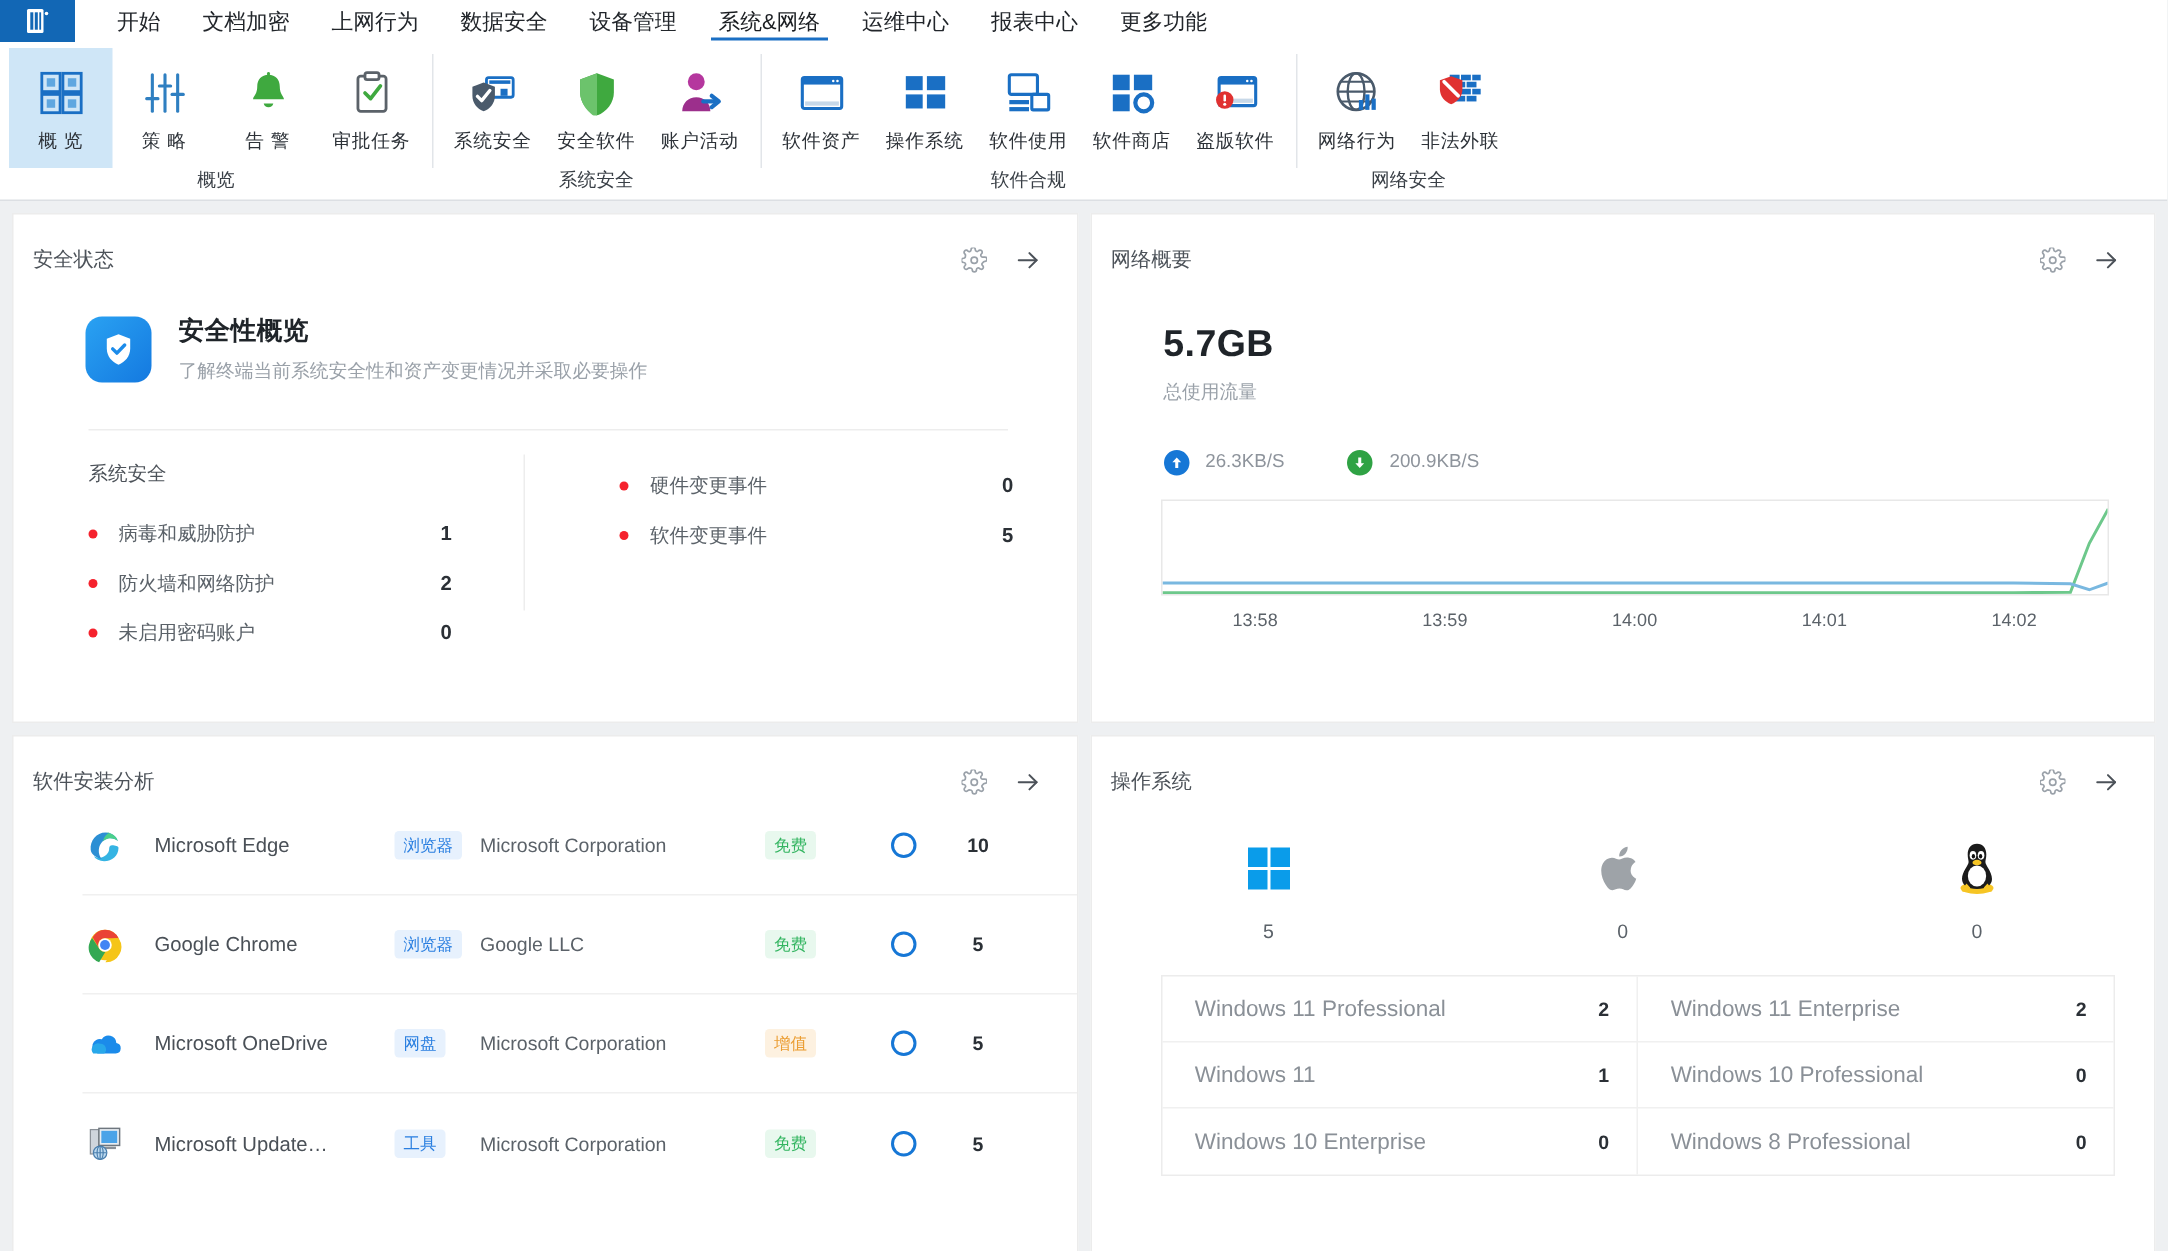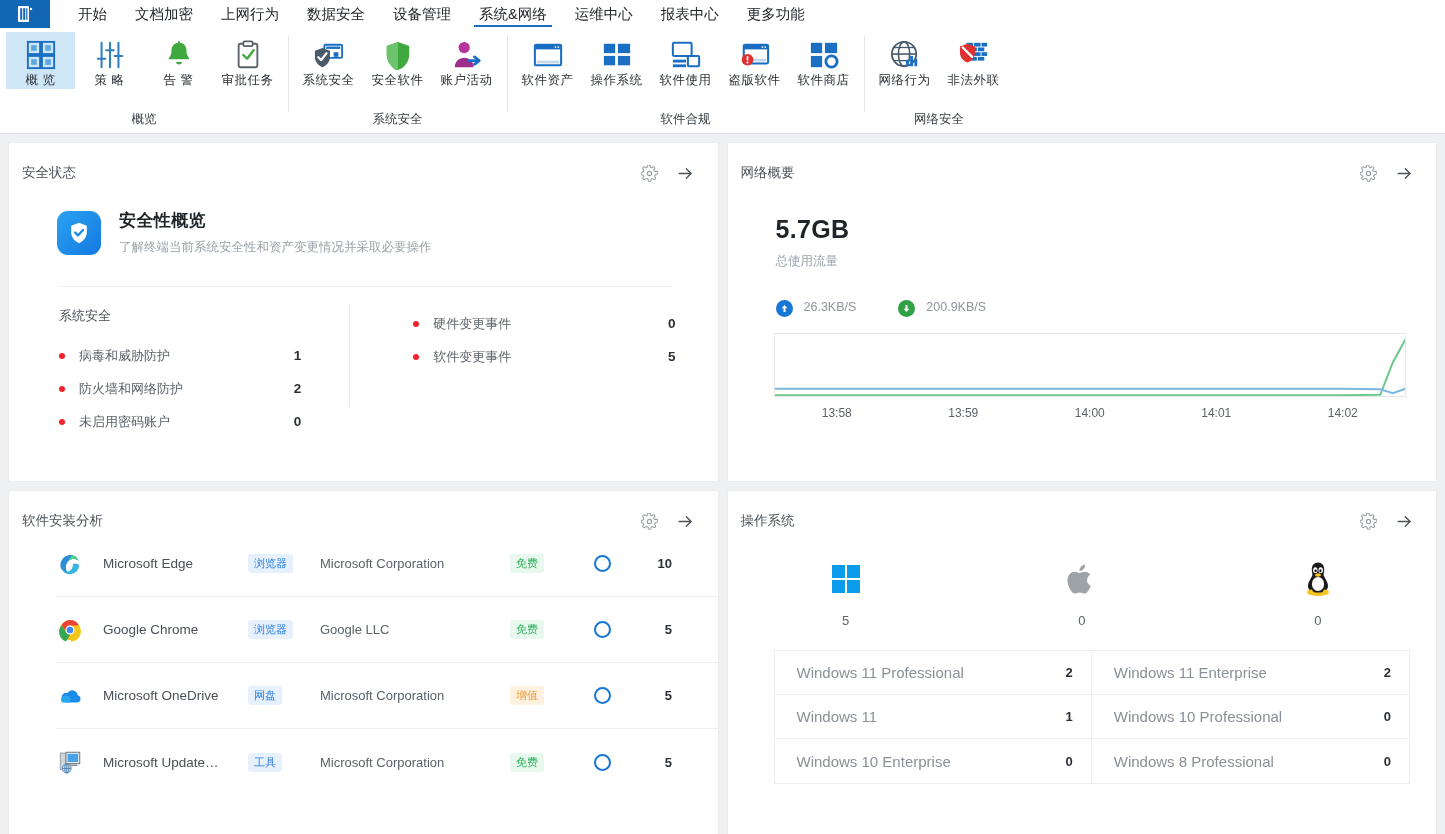--- a/index.html
+++ b/index.html
@@ -50,21 +50,21 @@
     display: flex; flex-direction: column; justify-content: space-between;
     position: relative;
     padding: 0 6px;
   }
   .rib-group + .rib-group::before {
     content:""; position:absolute; left:0; top:8px; bottom:22px; width:1px;
     background:#e2e5e9;
   }
   .rib-items { display: flex; align-items: flex-start; padding-top: 4px; }
   .rib-item {
-    width: 69px; height: 57px;
+    width: 69px; height: 80px;
     display: flex; flex-direction: column; align-items: center; justify-content: flex-start;
     padding-top: 8px;
     cursor: default;
   }
   .rib-item.selected { background: #cfe6f7; }
   .rib-ico { height: 44px; display:flex; align-items:center; justify-content:center; }
   .rib-label { font-size: 12.5px; color: #2d3238; margin-top: 2px; letter-spacing: .5px; }
   .rib-grouplabel {
     text-align: center; font-size: 12.5px; color: #3a4047;
     padding-bottom: 6px;
@@ -128,29 +128,29 @@
   .chart-ticks { display:flex; margin-top: 9px; padding: 0 0 0 0; }
   .chart-tick { font-size:12px; color:#5b6269; text-align:center; flex:1; }
 
   
   .sw-list { padding: 0 0 0 46px; }
   .sw-row { display:flex; align-items:center; height: 66px; border-bottom:1px solid #f0f0f0; }
   .sw-row:last-child { border-bottom: none; }
   .sw-ico { width:30px; flex:0 0 30px; display:flex;align-items:center;justify-content:center;}
   .sw-name { font-size:13.5px; color:#4a5057; width:145px; margin-left:18px; white-space:nowrap; overflow:hidden;}
   .tag { font-size:11px; padding:2px 6px; border-radius:3px; white-space:nowrap;}
-  .tag-blue { background:#e7f1fd; color:#2a7fe0; }
+  .tag-blue { background:#e7f1fd; color:#2a7fe0;margin-left:15px; }
   .tag-green { background:#e8f8ee; color:#34b561; }
   .tag-orange{ background:#fdf1e0; color:#eb9d32; }
   .sw-tag { width: 72px; display:flex; }
   .sw-vendor { font-size:13px; color:#5b6269; width:190px; }
   .sw-lic { width: 62px; display:flex; }
   .sw-ring { width: 60px; display:flex; justify-content:center;}
   .ring { width:17px;height:17px;border-radius:50%;border:2.5px solid #1677d6;}
-  .sw-count { font-size:13px; font-weight:bold; color:#2b3036; width:40px; text-align:right;}
+  .sw-count { font-size:13px; font-weight:bold; color:#2b3036; width:40px; text-align:center;}
 
   
   .os-tiles { display:flex; padding: 26px 0 0 0; }
   .os-tile { flex:1; display:flex; flex-direction:column; align-items:center; }
   .os-ico { height:44px; display:flex; align-items:center; justify-content:center;}
   .os-count { font-size:13px; color:#5b6269; margin-top: 12px;}
   .os-table { margin: 22px 26px 0 46px; border:1px solid #ececec; display:grid; grid-template-columns:1fr 1fr;}
   .os-cell {
     display:flex; align-items:center; height:44px; padding: 0 18px 0 22px;
     border-bottom:1px solid #f0f0f0;
@@ -309,42 +309,42 @@
               <rect x="2" y="21" width="14" height="3" fill="#1a6fc4"></rect>
               <rect x="2" y="26" width="14" height="3" fill="#1a6fc4"></rect>
               <rect x="18" y="17" width="12" height="11" rx="1" fill="#fff" stroke="#1a6fc4" stroke-width="2.2"></rect>
             </svg>
           </div>
           <div class="rib-label">软件使用</div>
         </div>
         <div class="rib-item">
           <div class="rib-ico">
             <svg width="30" height="30" viewBox="0 0 32 32">
+              <rect x="2" y="3" width="12" height="11" fill="#1a6fc4"></rect>
+              <rect x="17" y="3" width="13" height="11" fill="#1a6fc4"></rect>
+              <rect x="2" y="17" width="12" height="12" fill="#1a6fc4"></rect>
+              <circle cx="24" cy="23" r="6" fill="none" stroke="#1a6fc4" stroke-width="3"></circle>
+            </svg>
+          </div>
+          <div class="rib-label">软件商店</div>
+        </div>
+        <div class="rib-item">
+          <div class="rib-ico">
+            <svg width="30" height="30" viewBox="0 0 32 32">
               <rect x="4" y="5" width="26" height="20" rx="1.5" fill="none" stroke="#1a6fc4" stroke-width="2.2"></rect>
               <rect x="4" y="5" width="26" height="5" fill="#1a6fc4"></rect>
               <circle cx="24" cy="7.5" r="0.9" fill="#fff"></circle>
               <circle cx="27" cy="7.5" r="0.9" fill="#fff"></circle>
               <rect x="6" y="20" width="22" height="3" fill="#c7d8e8"></rect>
               <circle cx="8" cy="21" r="6.2" fill="#e03131"></circle>
               <rect x="7.1" y="17" width="1.8" height="5" rx=".9" fill="#fff"></rect>
               <circle cx="8" cy="24" r="1.1" fill="#fff"></circle>
             </svg>
           </div>
           <div class="rib-label">盗版软件</div>
-        </div>
-        <div class="rib-item">
-          <div class="rib-ico">
-            <svg width="30" height="30" viewBox="0 0 32 32">
-              <rect x="2" y="3" width="12" height="11" fill="#1a6fc4"></rect>
-              <rect x="17" y="3" width="13" height="11" fill="#1a6fc4"></rect>
-              <rect x="2" y="17" width="12" height="12" fill="#1a6fc4"></rect>
-              <circle cx="24" cy="23" r="6" fill="none" stroke="#1a6fc4" stroke-width="3"></circle>
-            </svg>
-          </div>
-          <div class="rib-label">软件商店</div>
         </div>
       </div>
       <div class="rib-grouplabel">软件合规</div>
     </div>
     <div class="rib-group">
       <div class="rib-items">
         <div class="rib-item">
           <div class="rib-ico">
             <svg width="30" height="30" viewBox="0 0 32 32">
               <circle cx="15" cy="15" r="13" fill="none" stroke="#4a5a6b" stroke-width="1.9"></circle>

